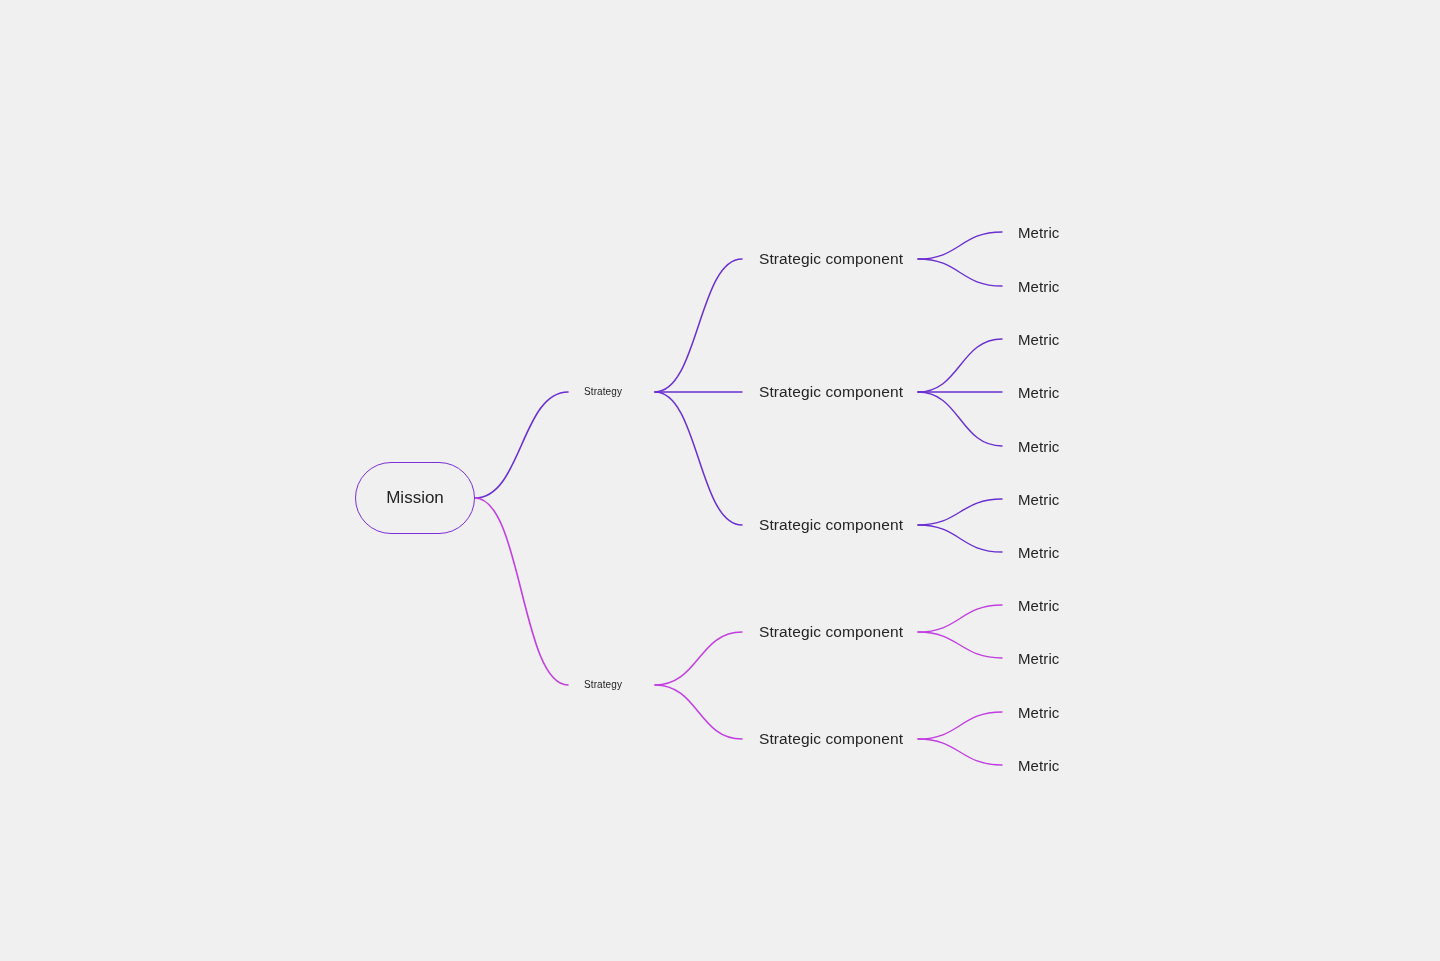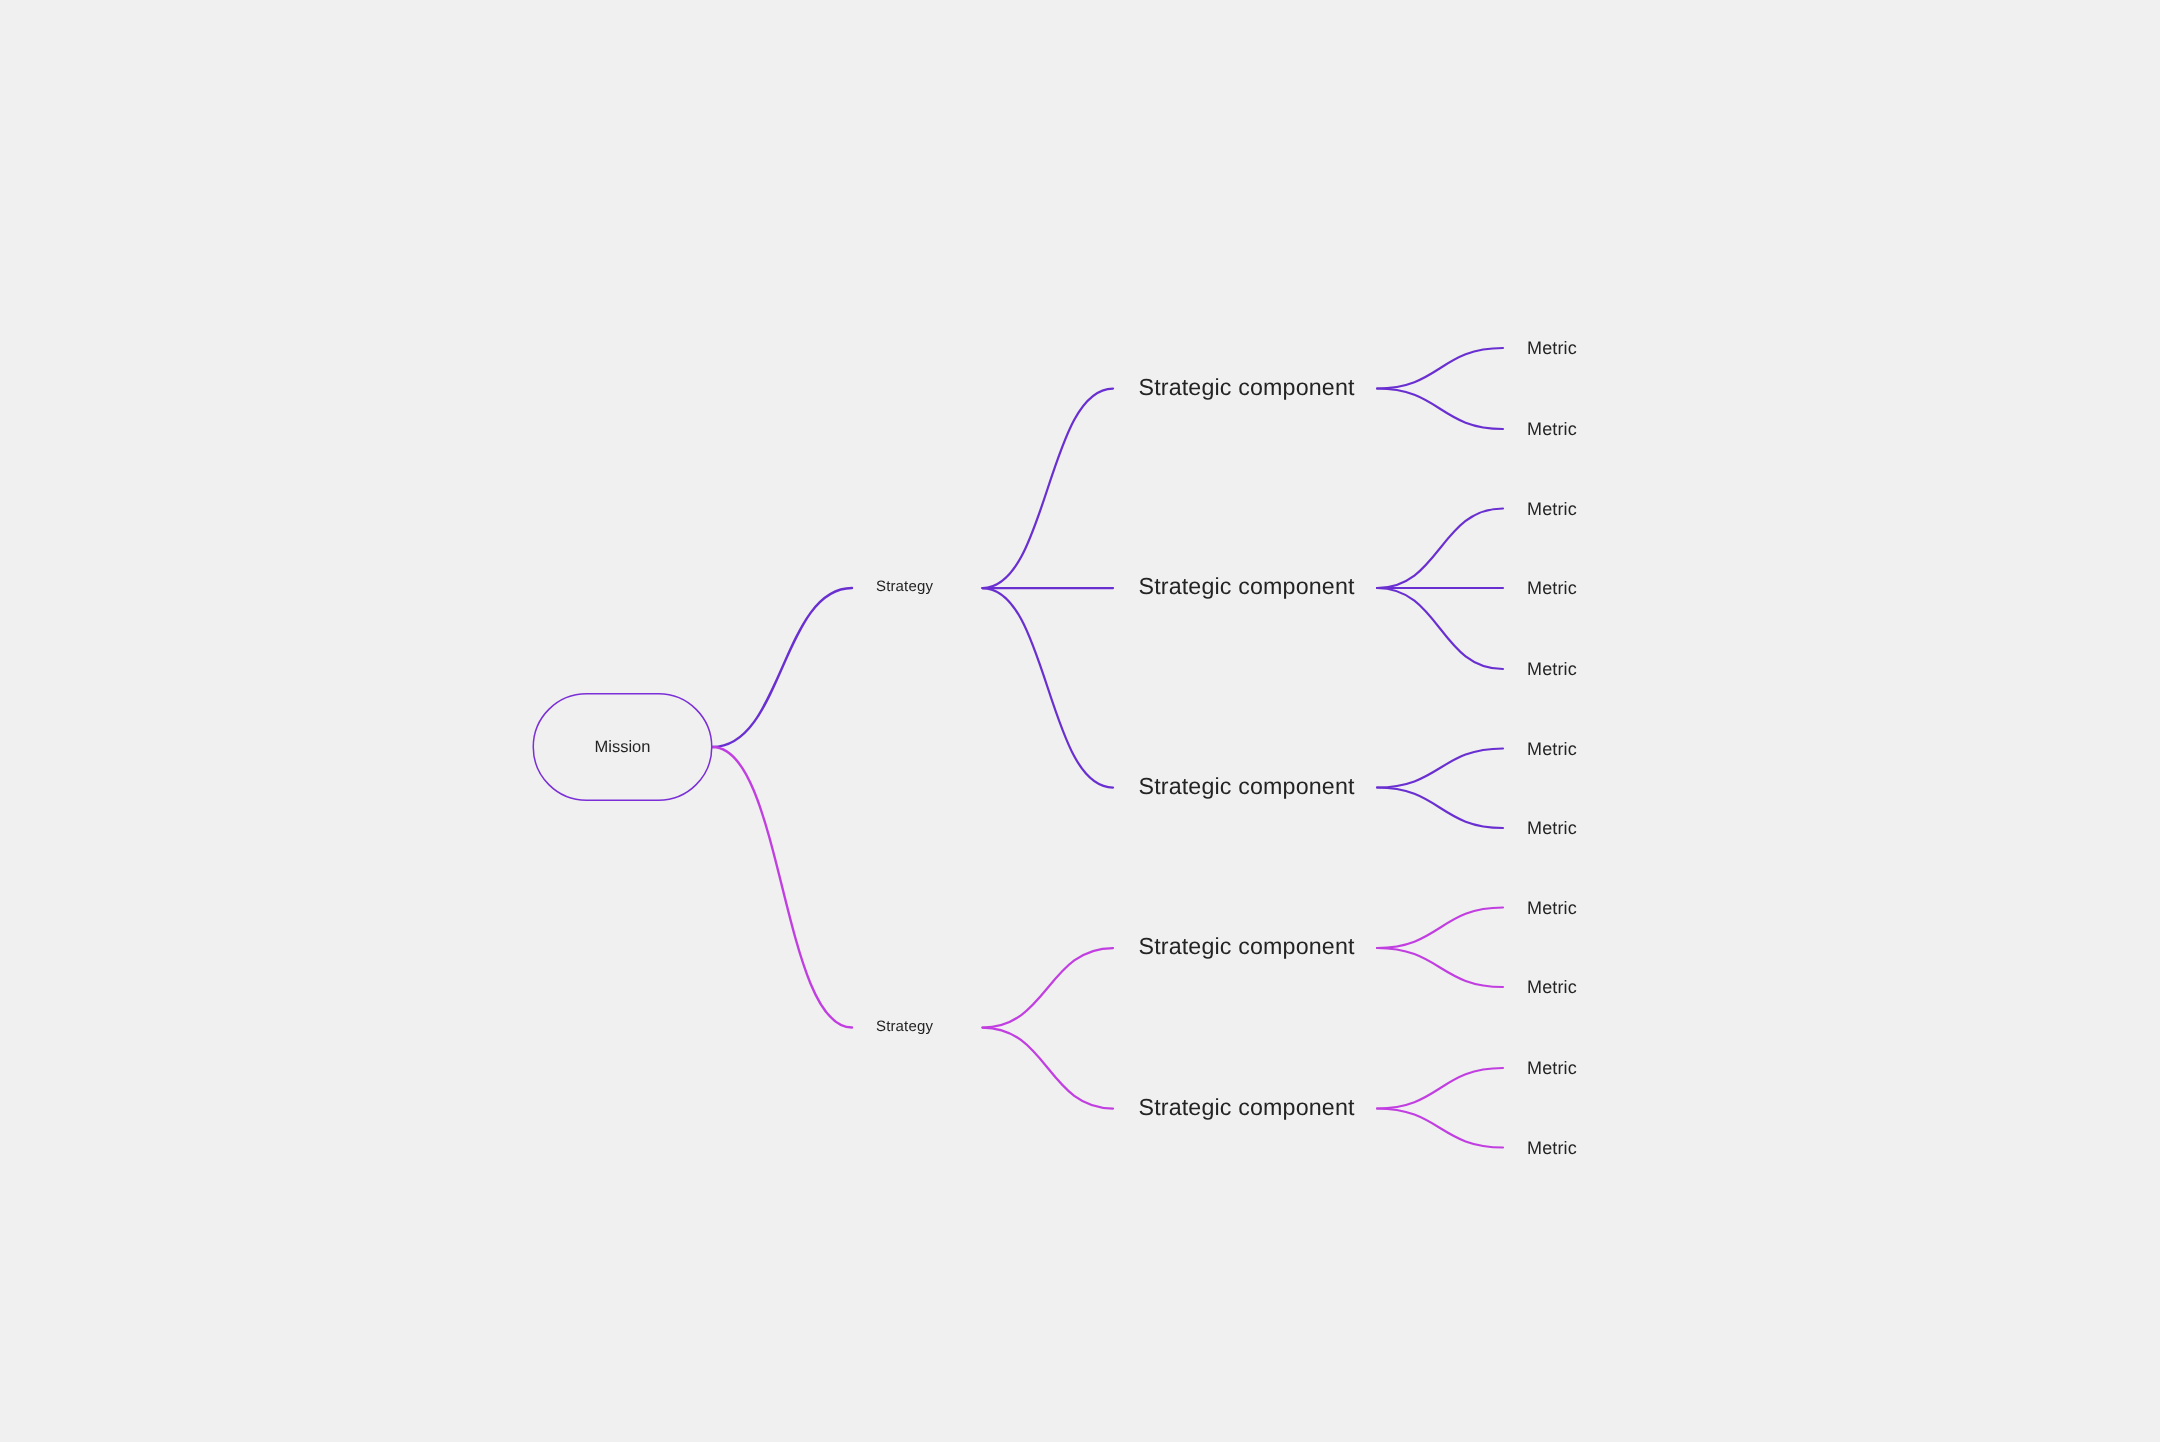--- a/index.html
+++ b/index.html
@@ -46,25 +46,25 @@
     display: flex;
     align-items: center;
     justify-content: center;
     box-sizing: border-box;
     width: 120px;
     height: 72px;
     border: 1.6px solid #7b2fd6;
     border-radius: 36px;
     background: #f0f0f0;
     color: #242424;
-    font-size: 11px;
+    font-size: 17px;
   }
   .lvl-strategy { font-size: 10px; }
   .lvl-component { font-size: 15.5px; text-align: right; }
-  .lvl-metric { font-size: 12px; }
+  .lvl-metric { font-size: 15px; }
 </style>
 </head>
 <body>
 
 <div id="canvas">
   <svg id="edges" width="1440" height="961" viewBox="0 0 1440 961" xmlns="http://www.w3.org/2000/svg">
       <path d="M 475 498 C 521.5 498, 521.5 392, 568 392" fill="none" stroke="#6a2fd0" stroke-width="1.6" stroke-linecap="round"></path>
       <path d="M 655 392 C 698.5 392, 698.5 259, 742 259" fill="none" stroke="#6a2fd0" stroke-width="1.5" stroke-linecap="round"></path>
       <path d="M 918 259 C 960 259, 960 232, 1002 232" fill="none" stroke="#6a2fd0" stroke-width="1.4" stroke-linecap="round"></path>
       <path d="M 918 259 C 960 259, 960 286, 1002 286" fill="none" stroke="#6a2fd0" stroke-width="1.4" stroke-linecap="round"></path>

